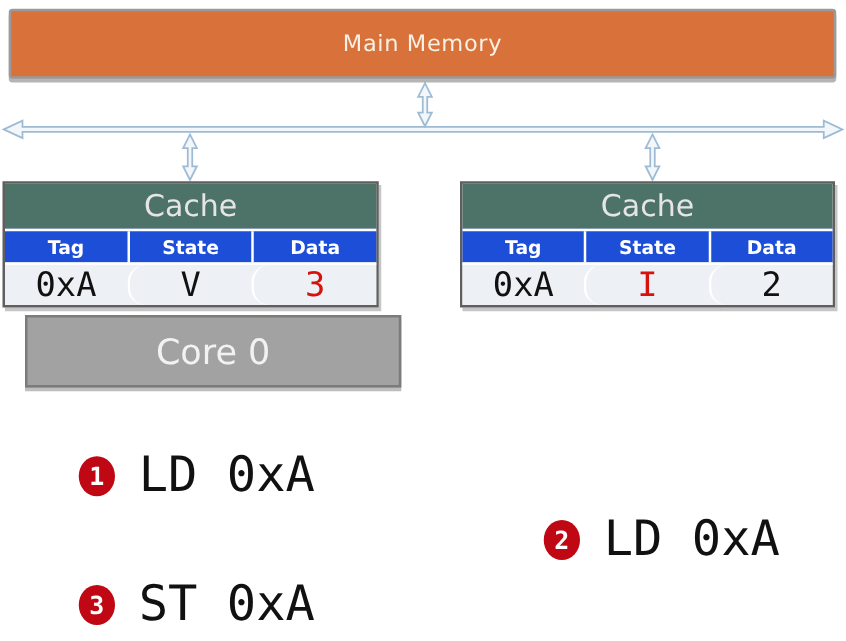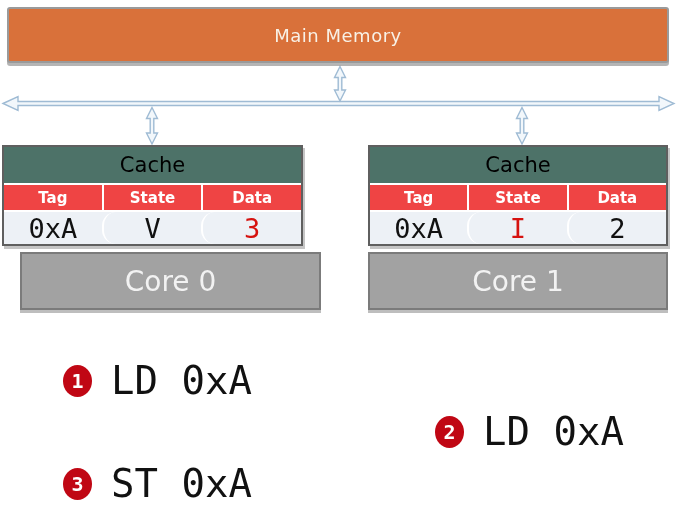--- a/index.html
+++ b/index.html
@@ -28,25 +28,25 @@
   
   .overlay { position:absolute; left:0; top:0; width:677px; height:513px; }
 
   
   .cache-unit {
     position:absolute; width:301px; box-sizing:border-box;
     border:2px solid #5f5f5f; background:#ffffff;
     box-shadow:2px 3px 0 rgba(110,110,110,0.4);
   }
   .cache-title {
-    height:36px; background:#4d7268; color:#000000;
+    height:36px; background:#4d7268; color:#e5e5e5;
     display:flex; align-items:center; justify-content:center;
-    font-size:21px;
+    font-size:24px;
   }
-  .cache-cols { display:flex; height:25px; background:#ef4444; border-top:2px solid #ffffff; }
+  .cache-cols { display:flex; height:25px; background:#1d4ed8; border-top:2px solid #ffffff; }
   .cache-cols .col {
     flex:1; display:flex; align-items:center; justify-content:center;
     color:#ffffff; font-weight:bold; font-size:15px;
   }
   .cache-cols .col + .col { border-left:2px solid #ffffff; }
   .cache-row { display:flex; height:32px; background:#edf1f6; border-top:2px solid #ffffff; }
   .cache-row .cell {
     flex:1; display:flex; align-items:center; justify-content:center;
     color:#111111; font-size:27px; line-height:1;border-radius:14px;
   }
@@ -118,23 +118,20 @@
     <div class="cache-row mono">
       <div class="cell">0xA</div>
       <div class="cell red">I</div>
       <div class="cell">2</div>
     </div>
   </div>
 
   <div class="core-box" style="left:20px; top:252px;">
     <span>Core 0</span>
   </div>
-  <div class="core-box" style="left:368px; top:252px; width:300px;">
-    <span>Core 1</span>
-  </div>
 
   <div class="event-row" style="left:63px; top:364px;">
     <div class="badge mono">1</div>
     <div class="event-label mono">LD 0xA</div>
   </div>
   <div class="event-row" style="left:435px; top:415px;">
     <div class="badge mono">2</div>
     <div class="event-label mono">LD 0xA</div>
   </div>
   <div class="event-row" style="left:63px; top:467px;">

